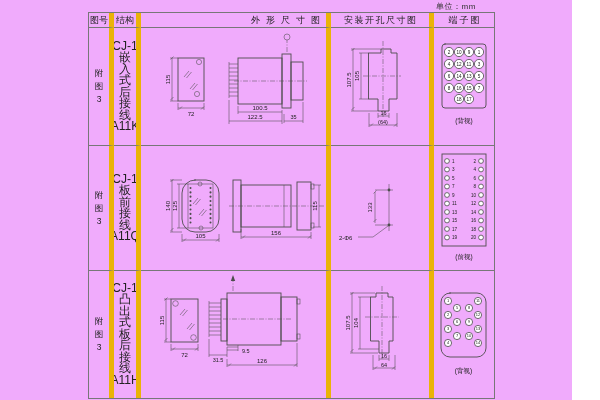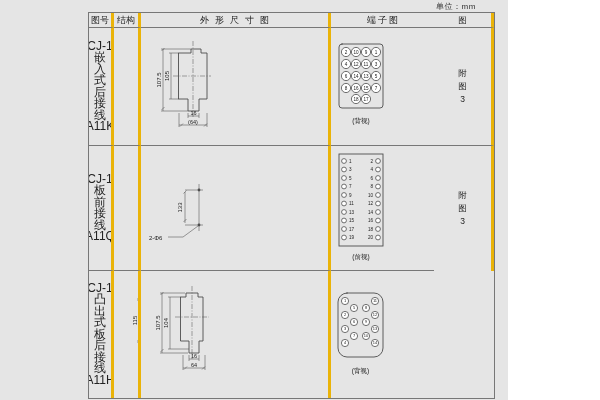--- a/index.html
+++ b/index.html
@@ -1,28 +1,28 @@
 <!DOCTYPE html>
 <html><head>
 <meta charset="utf-8">
 <style>
   html,body{margin:0;padding:0;}
-  .page{position:relative;width:508px;height:400px;background:#e5e5e5;overflow:hidden;
+  .page{position:relative;width:572px;height:400px;background:#f0abfc;overflow:hidden;
         font-family:"Liberation Sans","DejaVu Sans",sans-serif;color:#222;}
   .unit{position:absolute;left:436px;top:1px;font-size:8px;letter-spacing:.5px;color:#333;}
   .tbl{position:absolute;left:88px;top:12px;display:grid;
        grid-template-columns:25px 27px 190px 103px 60px;
        grid-template-rows:15px 118px 125px 127px;
        border:1px solid #777;}
-  .cell{border-right:3px solid #eab308;border-bottom:1px solid #777;box-sizing:border-box;
+  .cell{border-right:5px solid #eab308;border-bottom:1px solid #777;box-sizing:border-box;
         position:relative;overflow:hidden;}
   .lastc{border-right:none;}
   .lastr{border-bottom:none;}
   .hc{display:flex;align-items:center;justify-content:center;font-size:9px;color:#222;}
-  .h-outline{letter-spacing:6px;padding-left:6px;}
+  .h-outline{letter-spacing:6px;padding-left:6px;justify-content:flex-end;}
   .h-mounting{letter-spacing:1.5px;padding-left:1.5px;}
   .h-terminal{letter-spacing:2px;padding-left:2px;}
   .vtext{display:flex;align-items:center;justify-content:center;text-align:center;
          white-space:pre-line;font-size:12px;line-height:11.5px;color:#222;}
   .figv{line-height:13px;font-size:8.5px;}
   svg{position:absolute;left:0;top:0;}
   .ln{fill:none;stroke:#4d4d4d;stroke-width:.9;stroke-linecap:square;}
   .th{fill:none;stroke:#4d4d4d;stroke-width:.55;}
   .cl{fill:none;stroke:#4d4d4d;stroke-width:.5;stroke-dasharray:5 1.5 1 1.5;}
   .dot{fill:none;stroke:#4d4d4d;stroke-width:2;stroke-dasharray:.1 4.2;stroke-linecap:round;}
@@ -43,20 +43,23 @@
   <div class="tbl">
 
     <div class="cell hc">
         <span>图号</span>
       </div>
     <div class="cell hc">
         <span>结构</span>
       </div>
     <div class="cell hc h-outline">
         <span>外形尺寸图</span>
+      </div>
+    <div class="cell hc h-mounting">
+        <span>安装开孔尺寸图</span>
       </div>
     <div class="cell hc h-terminal lastc">
         <span>端子图</span>
       </div>
 
     <div class="cell vtext figv">附
 图
 3</div>
     <div class="cell vtext">CJ-1
 嵌

